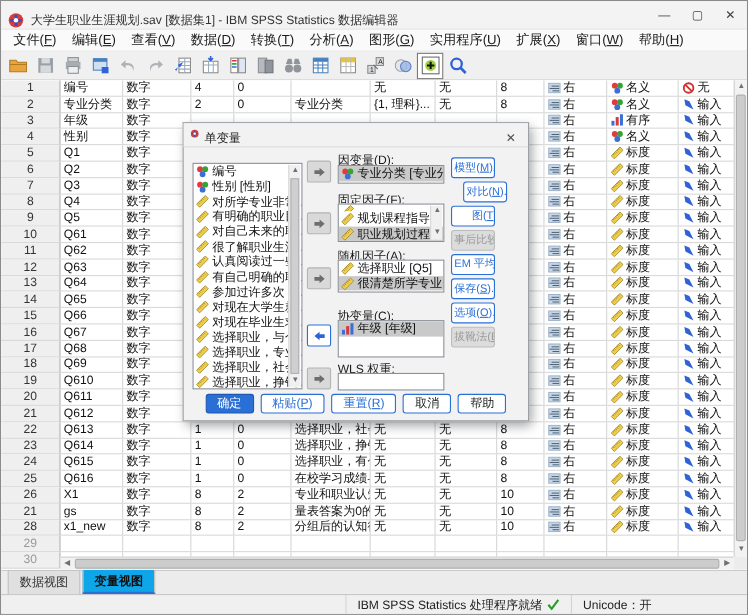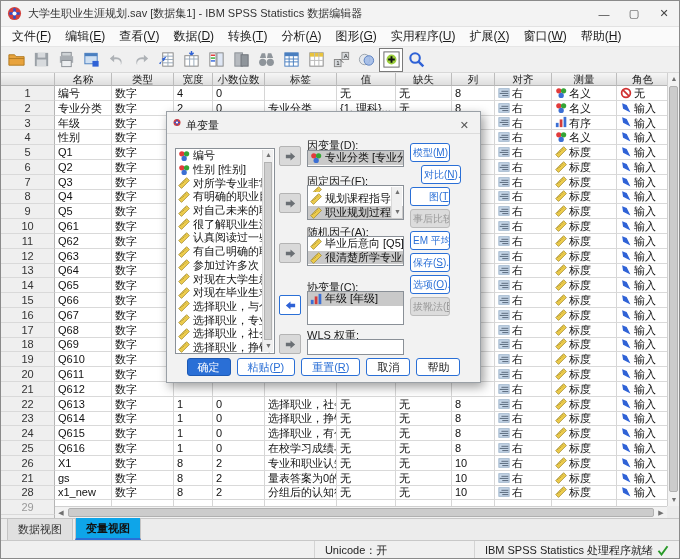--- a/index.html
+++ b/index.html
@@ -1,20 +1,20 @@
 <!DOCTYPE html>
 <html><head>
 <meta charset="utf-8">
 <style>
   html,body{margin:0;padding:0;background:#cfcfcf;}
   *{box-sizing:border-box;font-family:"Liberation Sans","DejaVu Sans",sans-serif;}
   .window{position:relative;width:680px;height:559px;background:#f0f0f0;border:1px solid #8a8a8a;overflow:hidden;}
 
   
-  .titlebar{height:26px;display:flex;align-items:center;background:#f3f3f3;border-bottom:1px solid #e2e2e2;padding-left:6px;}
+  .titlebar{height:26px;display:flex;align-items:flex-end;background:#f3f3f3;border-bottom:1px solid #e2e2e2;padding-left:6px;}
   .titlebar .app-icon{width:15px;height:15px;margin-right:6px;flex:0 0 auto;}
   .titlebar .title{font-size:11px;color:#333;white-space:nowrap;overflow:hidden;flex:1;}
   .win-controls{display:flex;height:100%;}
   .win-btn{width:30px;display:flex;align-items:center;justify-content:center;font-size:11px;color:#444;cursor:default;}
 
   
   .menubar{height:20px;display:flex;align-items:center;background:#fafafa;border-bottom:1px solid #e6e6e6;padding-left:4px;}
   .menu-item{font-size:12px;color:#1a1a1a;padding:2px 7px;white-space:nowrap;}
   .menu-item u{text-decoration:underline;}
 
@@ -238,34 +238,20 @@
       <button class="tool-btn">
         <svg viewBox="0 0 20 20" xmlns="http://www.w3.org/2000/svg">
           <circle cx="8.5" cy="8.5" r="5" fill="none" stroke="#2f62d6" stroke-width="2.2"></circle>
           <path d="M12.2 12.2l5 5" stroke="#2f62d6" stroke-width="2.6"></path>
         </svg>
       </button>
     </div>
 
   <div class="grid-area">
     <div class="grid" id="grid">
-        <div class="grid-header">
-          <div class="gh-cell c0"></div>
-          <div class="gh-cell c1">名称</div>
-          <div class="gh-cell c2">类型</div>
-          <div class="gh-cell c3">宽度</div>
-          <div class="gh-cell c4">小数位数</div>
-          <div class="gh-cell c5">标签</div>
-          <div class="gh-cell c6">值</div>
-          <div class="gh-cell c7">缺失</div>
-          <div class="gh-cell c8">列</div>
-          <div class="gh-cell c9">对齐</div>
-          <div class="gh-cell c10">测量</div>
-          <div class="gh-cell c11">角色</div>
-        </div>
         <div class="grid-row">
           <div class="g-cell rownum c0">1</div>
           <div class="g-cell c1">编号</div>
           <div class="g-cell c2">数字</div>
           <div class="g-cell c3">4</div>
           <div class="g-cell c4">0</div>
           <div class="g-cell c5"></div>
           <div class="g-cell c6">无</div>
           <div class="g-cell c7">无</div>
           <div class="g-cell c8">8</div>
@@ -1390,30 +1376,30 @@
     <div class="corner"></div>
   </div>
 
   <div class="tabsbar" id="tabsbar">
       <span class="tab">数据视图</span>
       <span class="tab active">变量视图</span>
     </div>
 
   <div class="statusbar">
     <div class="status-fill"></div>
-    <div class="status-sec" style="width:160px;">
-      <span>Unicode：开</span>
-    </div>
     <div class="status-sec">
       <span>IBM SPSS Statistics 处理程序就绪</span>
       <span id="status-check"><span style="display:inline-flex;width:12px;height:12px;">
             <svg viewBox="0 0 16 16" xmlns="http://www.w3.org/2000/svg">
               <path d="M2 9l4 5 8-11" stroke="#2a9a2a" stroke-width="2.6" fill="none"></path>
             </svg>
           </span></span>
+    </div>
+    <div class="status-sec" style="width:160px;">
+      <span>Unicode：开</span>
     </div>
   </div>
 
   <div class="dialog">
     <div class="dlg-title">
       <span id="dlg-icon"><span style="display:inline-flex;width:13px;height:13px;">
             <svg viewBox="0 0 16 16" xmlns="http://www.w3.org/2000/svg">
               <circle cx="8" cy="8" r="7" fill="#d3403c"></circle>
               <path d="M8 2.5v11M2.5 8h11" stroke="#2a4fd0" stroke-width="2.6"></path>
               <circle cx="8" cy="8" r="2.2" fill="#fff"></circle>
@@ -1679,21 +1665,21 @@
     <div class="listbox" style="left:140px;top:124px;width:97px;height:30px;" id="rnd-box">
         <div class="lb-item">
           <span style="display: inline-flex; width: 12px; height: 12px; flex: 0 0 auto;">
             <svg viewBox="0 0 14 14" xmlns="http://www.w3.org/2000/svg">
               <g transform="rotate(-45 7 7)">
                 <rect x="0.5" y="4.8" width="13" height="4.6" fill="#f0cf4e" stroke="#9c8326" stroke-width="0.8"></rect>
                 <path d="M3 4.8v2M5 4.8v2M7 4.8v2M9 4.8v2M11 4.8v2" stroke="#9c8326" stroke-width="0.8" fill="none"></path>
               </g>
             </svg>
           </span>
-          <span>毕业后意向 [Q5]</span>
+          <span>选择职业 [Q5]</span>
         </div>
         <div class="lb-item selected">
           <span style="display: inline-flex; width: 12px; height: 12px; flex: 0 0 auto;">
             <svg viewBox="0 0 14 14" xmlns="http://www.w3.org/2000/svg">
               <g transform="rotate(-45 7 7)">
                 <rect x="0.5" y="4.8" width="13" height="4.6" fill="#f0cf4e" stroke="#9c8326" stroke-width="0.8"></rect>
                 <path d="M3 4.8v2M5 4.8v2M7 4.8v2M9 4.8v2M11 4.8v2" stroke="#9c8326" stroke-width="0.8" fill="none"></path>
               </g>
             </svg>
           </span>

